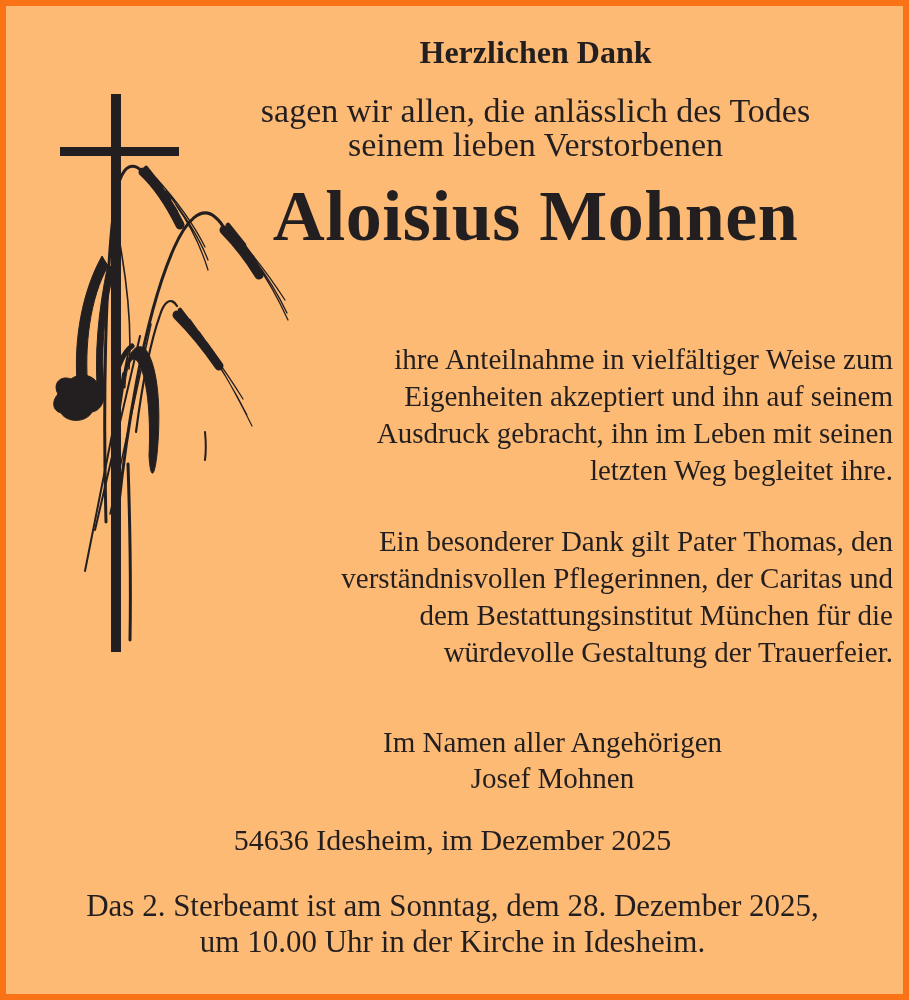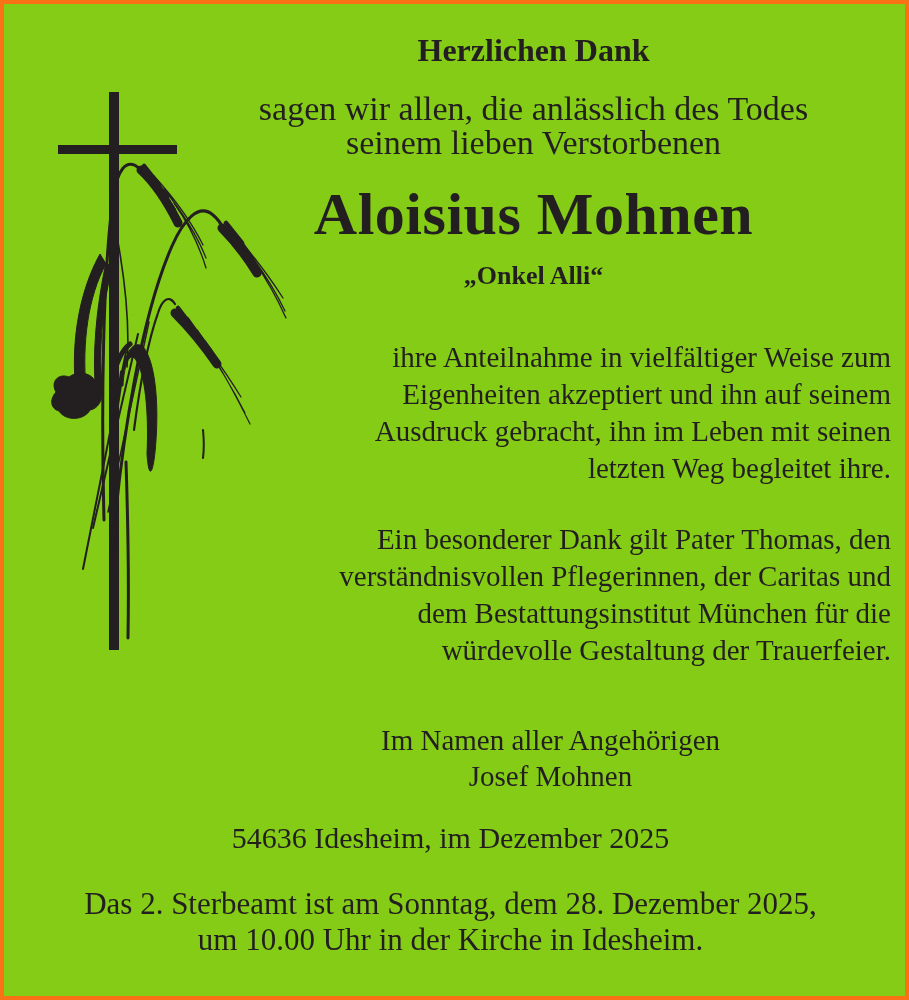--- a/index.html
+++ b/index.html
@@ -5,22 +5,22 @@
   * { margin: 0; padding: 0; box-sizing: border-box; }
   html, body {
     width: 909px; height: 1000px;
     background: #ffffff;
     font-family: "Liberation Serif", "DejaVu Serif", serif;
     color: #231f20;
   }
   .notice {
     position: relative;
     width: 909px; height: 1000px;
-    background: #84cc16;
-    border: 4px solid #f97316;
+    background: #fdba74;
+    border: 6px solid #f97316;
     overflow: hidden;
   }
   .graphic {
     position: absolute;
     left: 42px; top: 78px;
     width: 250px; height: 570px;
   }
   .block { position: absolute; text-align: center; }
   
   .col  { left: 172px; width: 715px; }
@@ -30,21 +30,21 @@
   .title {
     top: 26px;
     font-size: 32px; font-weight: 700; line-height: 40px;
   }
   .intro {
     top: 88px;
     font-size: 34px; line-height: 34px;
   }
   .name {
     top: 172px;
-    font-size: 60px; font-weight: 700; line-height: 76px;
+    font-size: 72px; font-weight: 700; line-height: 76px;
     letter-spacing: 0.5px;
   }
   .nickname {
     top: 256px;
     font-size: 26px; font-weight: 700; line-height: 32px;
   }
   .para1 { top: 335px; }
   .para2 { top: 517px; }
   .para  { font-size: 29px; line-height: 37px; text-align: right; }
   .signature {
@@ -116,21 +116,20 @@
 
   <div class="block col title">Herzlichen Dank</div>
 
   <div class="block col intro">
     <div>sagen wir allen, die anlässlich des Todes</div>
     <div>seinem lieben Verstorbenen</div>
   </div>
 
   <div class="block col name">Aloisius Mohnen</div>
 
-  <div class="block col nickname">„Onkel Alli“</div>
 
   <div class="block col para para1">
     <div>ihre Anteilnahme in vielfältiger Weise zum</div>
     <div>Eigenheiten akzeptiert und ihn auf seinem</div>
     <div>Ausdruck gebracht, ihn im Leben mit seinen</div>
     <div>letzten Weg begleitet ihre.</div>
   </div>
 
   <div class="block col para para2">
     <div>Ein besonderer Dank gilt Pater Thomas, den</div>

